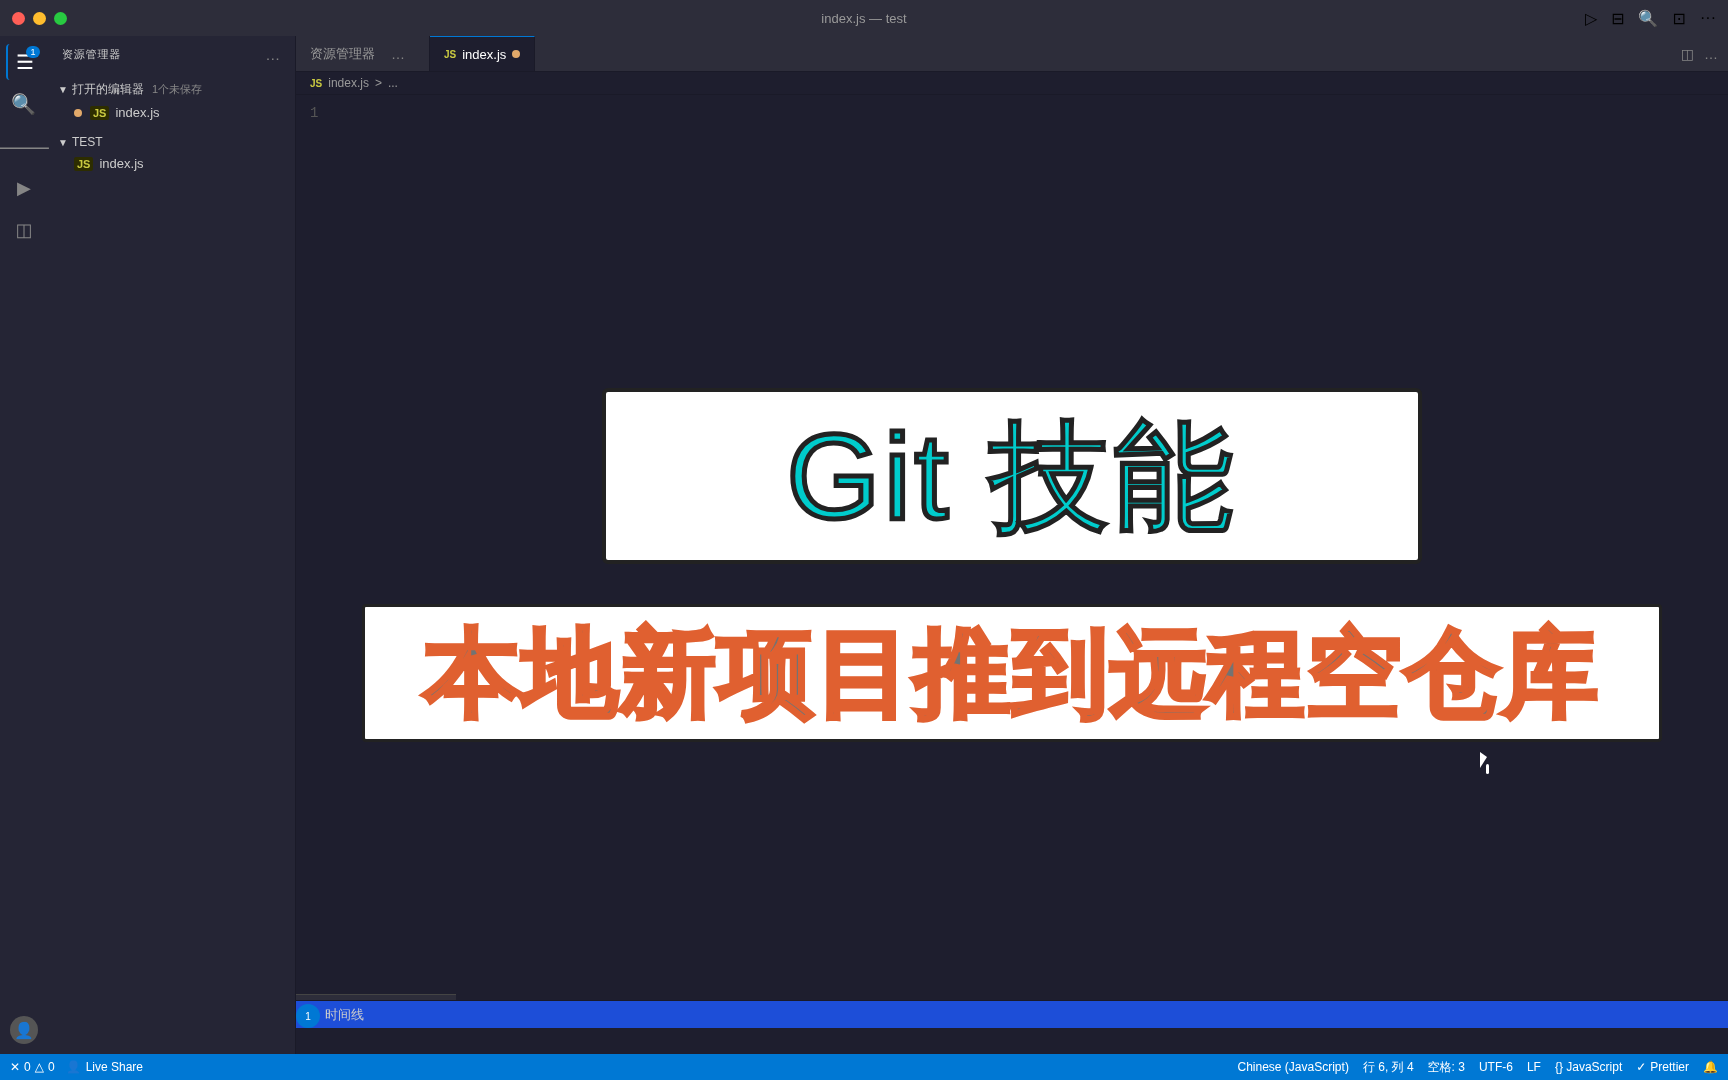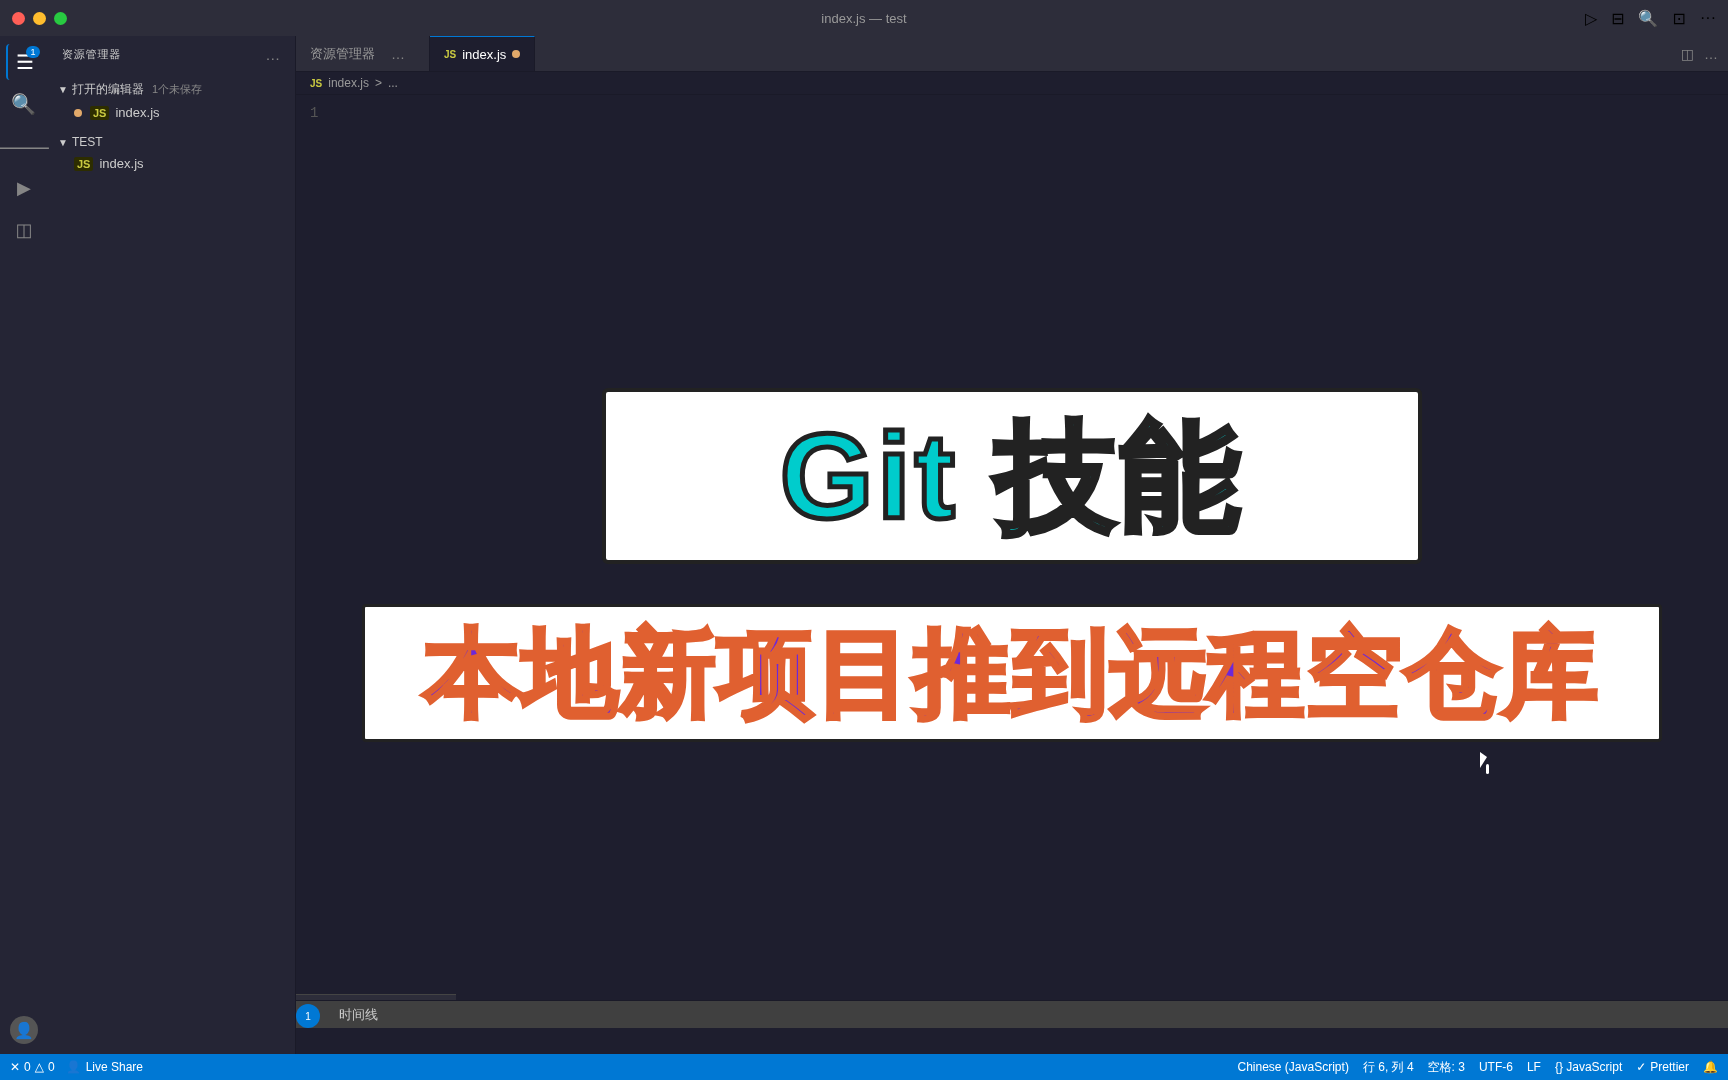--- a/index.html
+++ b/index.html
@@ -286,41 +286,41 @@
     .git-banner {
       background: #fff;
       border: 4px solid #222;
       border-radius: 6px;
       padding: 24px 48px;
       text-align: center;
       width: 820px;
     }
     .git-banner-text {
       font-size: 120px;
-      font-weight: 700;
+      font-weight: 400;
       color: #00cccc;
       -webkit-text-stroke: 5px #222;
       text-stroke: 5px #222;
       font-family: 'Arial Black', 'Arial', sans-serif;
       line-height: 1;
       letter-spacing: 4px;
     }
 
     .subtitle-banner {
       background: #fff;
       border: 3px solid #222;
       border-radius: 4px;
       padding: 18px 36px;
       width: 1300px;
       text-align: center;
     }
     .subtitle-banner-text {
       font-size: 96px;
       font-weight: 900;
-      color: #6d28d9;
+      color: #737373;
       -webkit-text-stroke: 4px #e06030;
       font-family: 'Arial Black', 'Arial', sans-serif;
       line-height: 1;
       letter-spacing: 2px;
     }
 
     
     .cursor {
       position: absolute;
       width: 18px;
@@ -416,26 +416,26 @@
 
     
     .timeline-panel {
       position: absolute;
       bottom: 26px;
       left: 0;
       right: 0;
       height: 28px;
       display: flex;
       align-items: center;
-      background: #404040;
+      background: #1d4ed8;
       border-top: 1px solid #1a1a28;
       padding: 0 10px;
       color: #ccc;
       font-size: 13px;
-      gap: 20px;
+      gap: 6px;
     }
 
     .editor-main {
       display: flex;
       flex-direction: column;
       flex: 1;
       overflow: hidden;
     }
   </style>
 </head>

